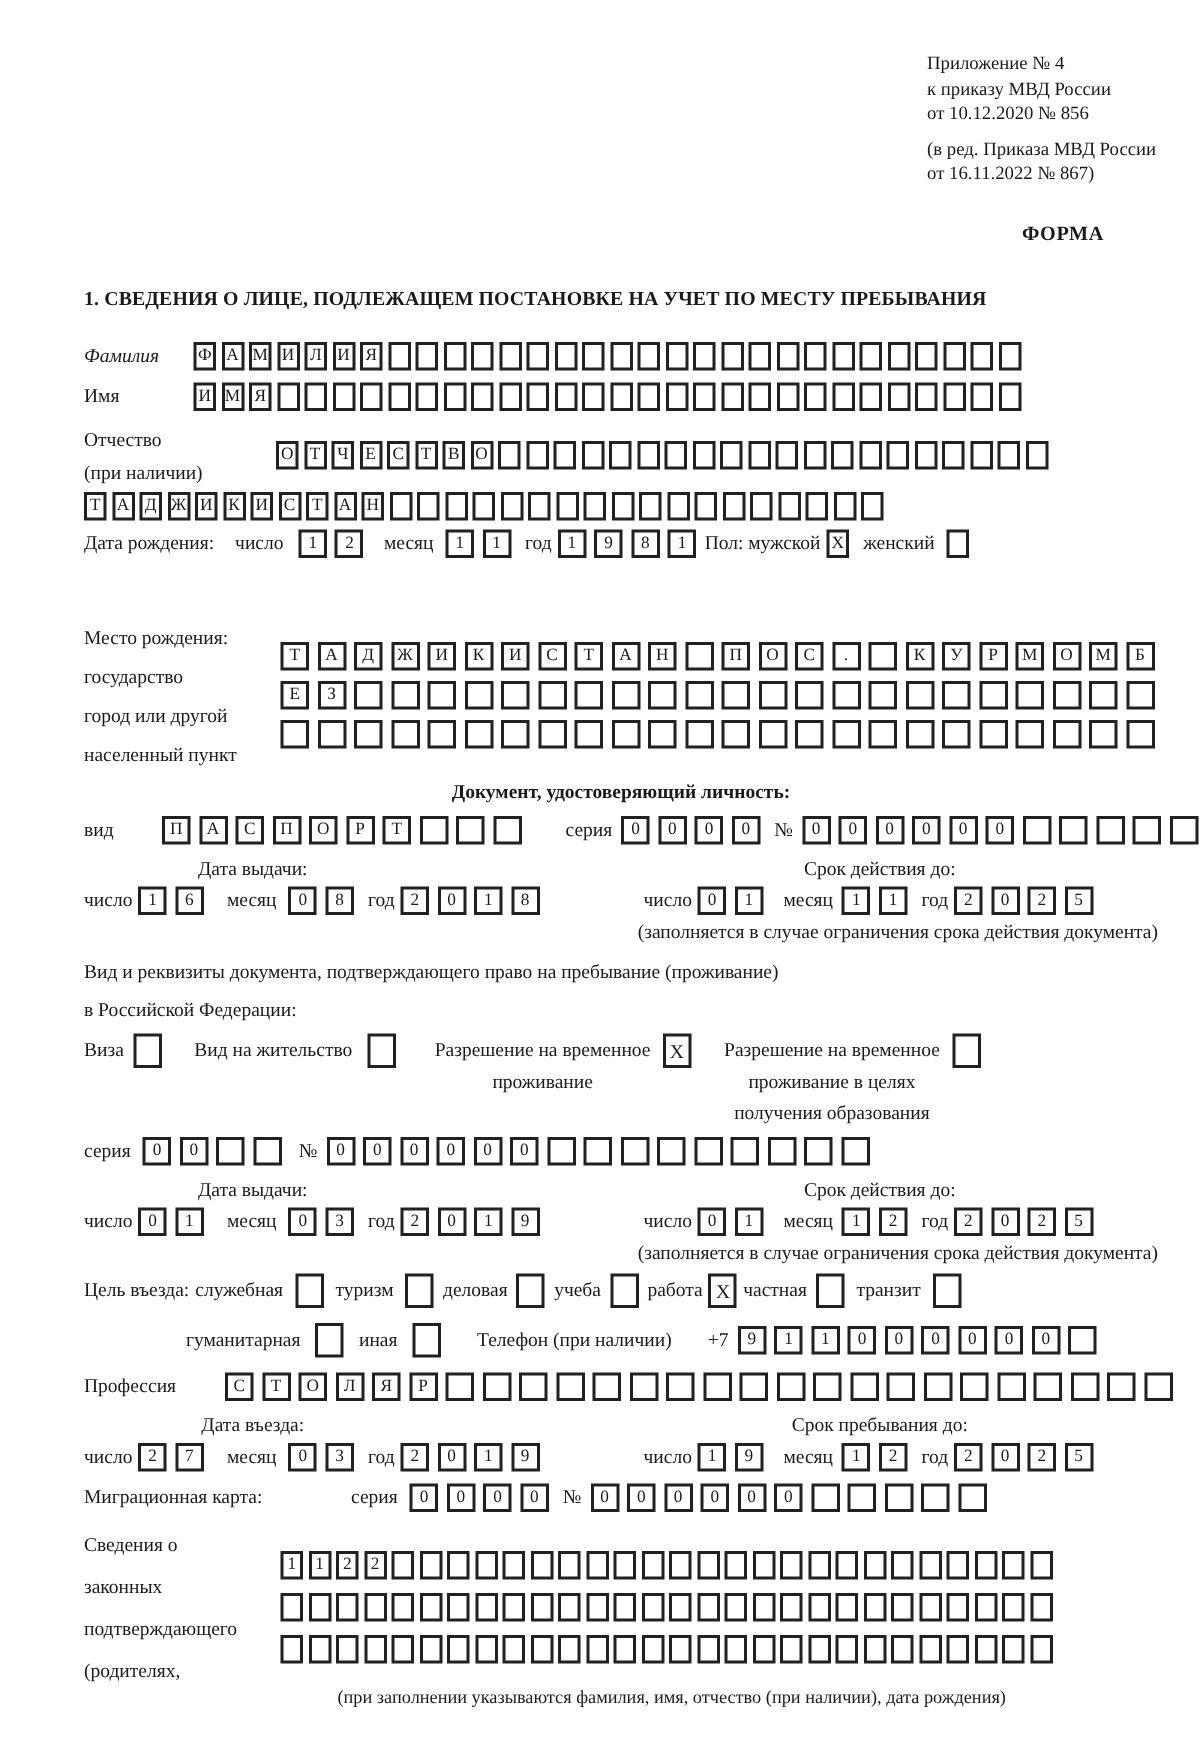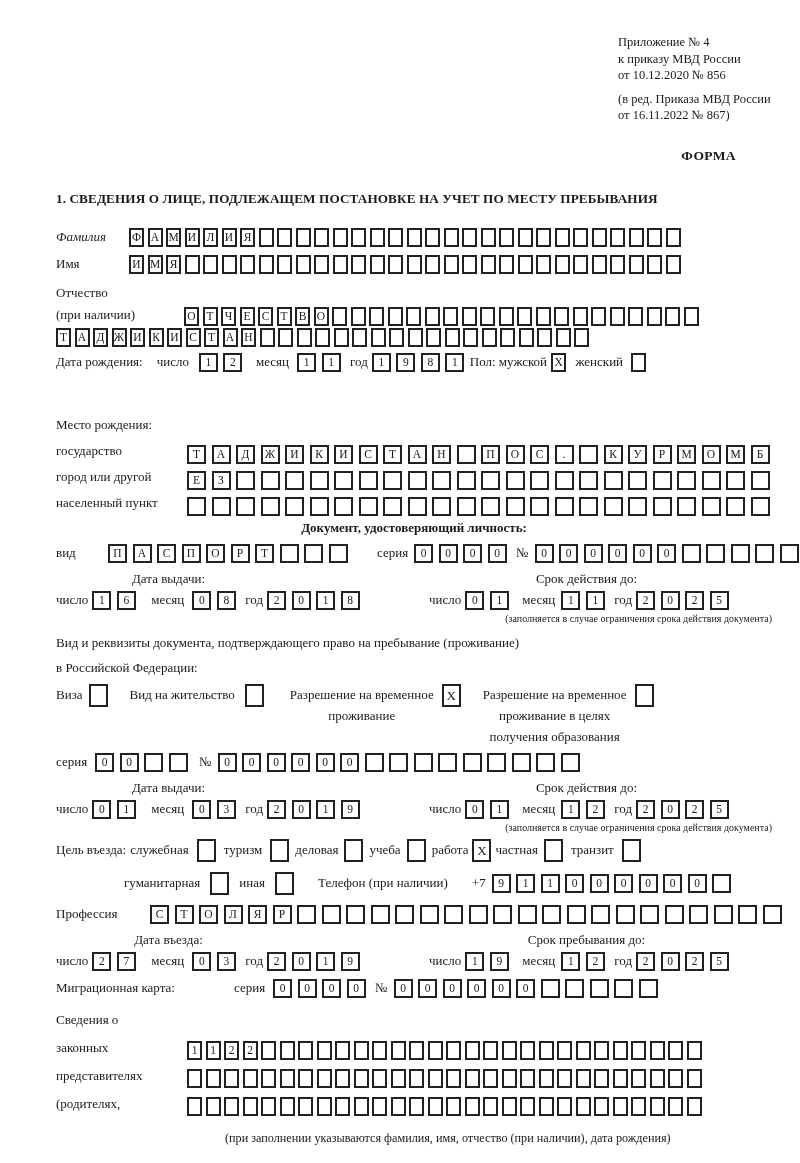--- a/index.html
+++ b/index.html
@@ -10,38 +10,38 @@
   .hdr { margin-left:562px; font-size:12.5px; line-height:16.5px; }
   .hdr .gap { margin-top:7px; }
   .forma { text-align:right; font-weight:bold; font-size:13.5px; margin:24px 36px 0 0; letter-spacing:.4px; }
 
   .title { text-align:center; font-weight:bold; font-size:14px; line-height:22px; margin-top:12px; letter-spacing:.2px; }
   .blank { display:inline-block; width:62px; border-bottom:2px solid #333; margin-left:16px; }
 
   .sec { font-weight:bold; font-size:13.2px; margin:27px 0 21px 0; letter-spacing:.1px; }
 
   .row { display:flex; align-items:center; margin-bottom:8px; }
-  .row.top { align-items:flex-end; }
+  .row.top { align-items:center; }
   .lbl { font-size:13px; flex-shrink:0; }
   .lbl-col { font-size:13px; line-height:22px; flex-shrink:0; }
   .boxes { display:flex; flex-wrap:nowrap; align-items:center; }
   .cb { display:inline-block; width:15px; height:19px; border:2px solid #212121; margin-right:3.5px; text-align:center; font-size:11.5px; line-height:15px; flex-shrink:0; }
   .wide .cb { width:19px; margin-right:5.5px; }
   .check .cb { width:19px; height:23px; line-height:19px; font-size:13px; margin-right:0; }
   .stack { display:flex; flex-direction:column; gap:7px; }
 
   .center-head { text-align:center; font-weight:bold; font-size:13px; margin:4px 0 8px 0; }
 
   .dates { display:flex; margin-bottom:6px; }
   .dates .col-l { width:345px; }
   .dates .col-r { flex:1; }
   .col-head { text-align:center; font-size:13px; margin-bottom:4px; }
   .col-head-l { padding-right:120px; }
   .date-line { display:flex; align-items:center; font-size:13px; }
-  .note { font-size:10px; margin-top:3px; text-align:right; }
+  .note { font-size:13px; margin-top:3px; text-align:right; }
 
   .plain { font-size:13px; line-height:25px; }
   .mr4 { margin-right:4px; } .mr6 { margin-right:6px; } .mr8 { margin-right:8px; } .mr10 { margin-right:10px; } .mr14 { margin-right:14px; }
   .ml6 { margin-left:6px; } .ml10 { margin-left:10px; }
 
   .rtype { display:flex; align-items:flex-start; margin-bottom:4px; font-size:13px; }
   .rtype .t-item { display:flex; align-items:flex-start; }
   .rtype .t-label { text-align:center; line-height:21px; }
   .reps-note { font-size:12.2px; margin:6px 0 0 168px; }
 </style>
@@ -683,21 +683,21 @@
         <span class="cb">&nbsp;</span>
         <span class="cb">&nbsp;</span>
         <span class="cb">&nbsp;</span>
       </span>
   </div>
 
   <div class="row top" style="margin-bottom:2px;">
     <span class="lbl-col" style="width:131px; line-height:28px;">
       <span>Сведения о</span><br>
       <span>законных</span><br>
-      <span>представителях</span><br>
+      <span>подтверждающего</span><br>
       <span>(родителях,</span><br>
       <br>
       
     </span>
     <span class="stack" style="gap:9px; padding-top:2px;">
       <span class="boxes">
           <span class="cb">1</span>
           <span class="cb">1</span>
           <span class="cb">2</span>
           <span class="cb">2</span>

